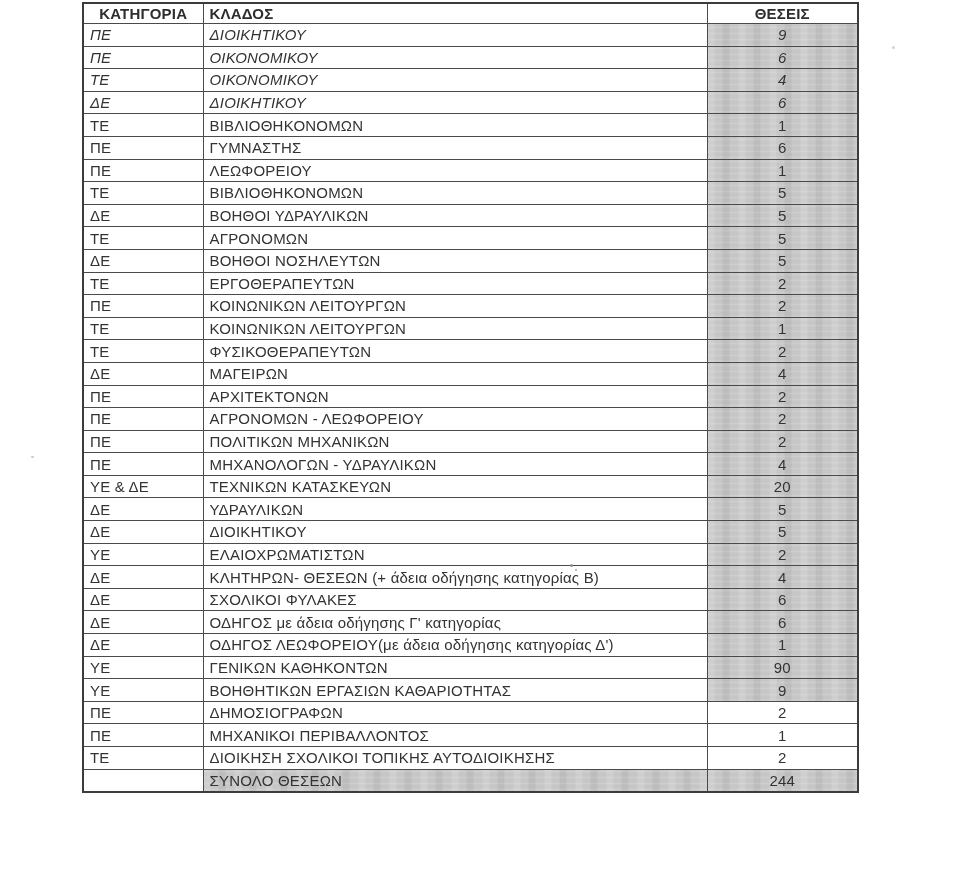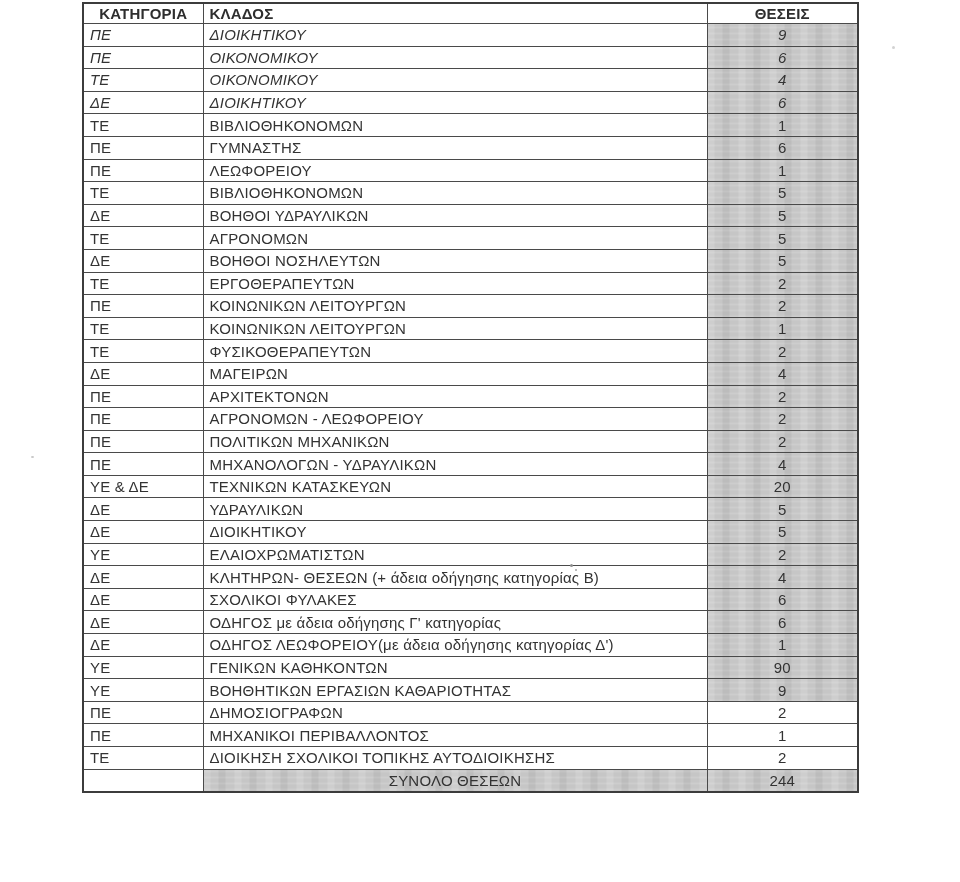--- a/index.html
+++ b/index.html
@@ -37,21 +37,21 @@
   th.pos, td.pos { text-align:center; padding:0; }
 
   tr.italic td { font-style:italic; }
 
   .shaded {
     background-color:#c6c6c6;
     background-image:
       repeating-linear-gradient(90deg, rgba(255,255,255,.14) 0 7px, rgba(255,255,255,0) 7px 15px, rgba(0,0,0,.05) 15px 22px, rgba(0,0,0,0) 22px 31px),
       repeating-linear-gradient(0deg, rgba(255,255,255,.12) 0 2px, rgba(255,255,255,0) 2px 6px);
   }
-  td.total-label { text-align:center; }
+  td.total-label { }
 
   
   .speck { position:absolute; background:#8f8f8f; border-radius:50%; }
   .speck.s1 { left:570px; top:564px; width:3px; height:3px; }
   .speck.s2 { left:575px; top:569px; width:2px; height:2px; opacity:.8; }
   .speck.s3 { left:31px;  top:456px; width:3px; height:2px; opacity:.5; }
   .speck.s4 { left:892px; top:46px;  width:3px; height:3px; opacity:.4; }
 </style>
 </head>
 <body>

